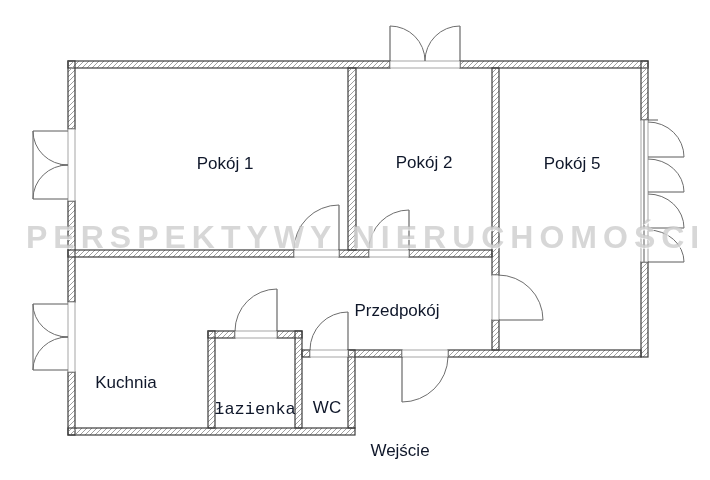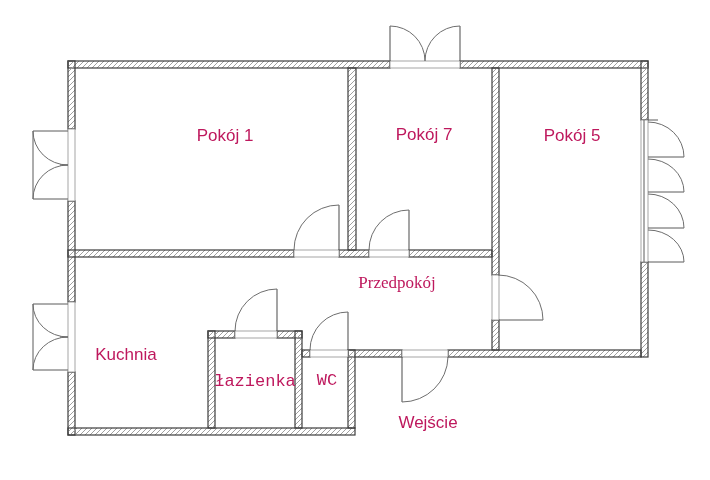--- a/index.html
+++ b/index.html
@@ -9,21 +9,21 @@
   .wall{fill:url(#hatch);stroke:#3c3c3c;stroke-width:1.2;}
   .jamb{fill:#ffffff;stroke:#8f8f8f;stroke-width:0.8;}
   .leaf{stroke:#5a5a5a;stroke-width:1.1;fill:none;}
   .swing{stroke:#6e6e6e;stroke-width:1;fill:none;}
   .winline{stroke:#5a5a5a;stroke-width:1;fill:none;}
   .watermark{position:absolute;left:26px;top:220px;z-index:2;white-space:nowrap;
              font-weight:bold;font-size:32px;letter-spacing:6px;line-height:34px;
              color:rgba(182,182,182,0.55);
              text-shadow:1px 1px 0 rgba(255,255,255,0.75);}
   .room-label{position:absolute;z-index:3;transform:translate(-50%,-50%);
-              font-size:17px;color:#be185d;white-space:nowrap;}
+              font-size:17px;color:#0f172a;white-space:nowrap;margin-top:28px;}
 </style>
 </head>
 <body>
 
 <div id="stage">
 
   <svg id="plan-svg" width="710" height="480" viewBox="0 0 710 480">
     <defs>
       <pattern id="hatch" patternUnits="userSpaceOnUse" width="5" height="5">
         <path d="M-1,6 L6,-1" stroke="#a0a0a0" stroke-width="1" fill="none"></path>
@@ -129,23 +129,24 @@
         <line class="winline" x1="648" y1="228" x2="684" y2="228"></line>
         <line class="winline" x1="648" y1="262" x2="684" y2="262"></line>
         <path class="swing" d="M648,122 A36,35 0 0 1 684,157"></path>
         <path class="swing" d="M648,159 A36,33 0 0 1 684,192"></path>
         <path class="swing" d="M648,194 A36,34 0 0 1 684,228"></path>
         <path class="swing" d="M648,230 A36,32 0 0 1 684,262"></path>
       </g>
     </g>
   </svg>
 
+  <div class="watermark">PERSPEKTYWY NIERUCHOMOŚCI</div>
 
   <div class="room-label" style="left:225px;top:136px;">Pokój 1</div>
-  <div class="room-label" style="left:424px;top:135px;">Pokój 7</div>
+  <div class="room-label" style="left:424px;top:135px;">Pokój 2</div>
   <div class="room-label" style="left:572px;top:136px;">Pokój 5</div>
-  <div class="room-label" style="left:397px;top:283px;font-family:Liberation Serif, serif;">Przedpokój</div>
+  <div class="room-label" style="left:397px;top:283px;">Przedpokój</div>
   <div class="room-label" style="left:126px;top:355px;">Kuchnia</div>
   <div class="room-label" style="left:255px;top:381px;font-family:Liberation Mono, monospace;">łazienka</div>
-  <div class="room-label" style="left:327px;top:380px;font-family:Liberation Mono, monospace;">WC</div>
-  <div class="room-label" style="left:428px;top:423px;">Wejście</div>
+  <div class="room-label" style="left:327px;top:380px;">WC</div>
+  <div class="room-label" style="left:400px;top:423px;">Wejście</div>
 
 </div>
 
 </body></html>

